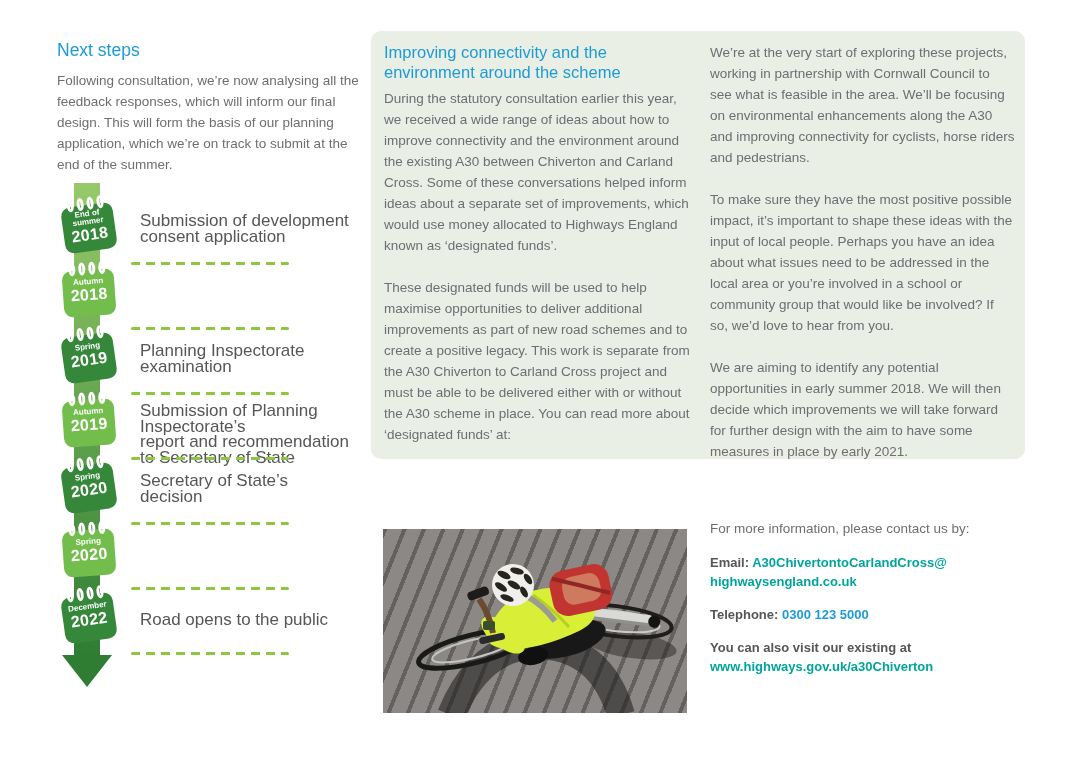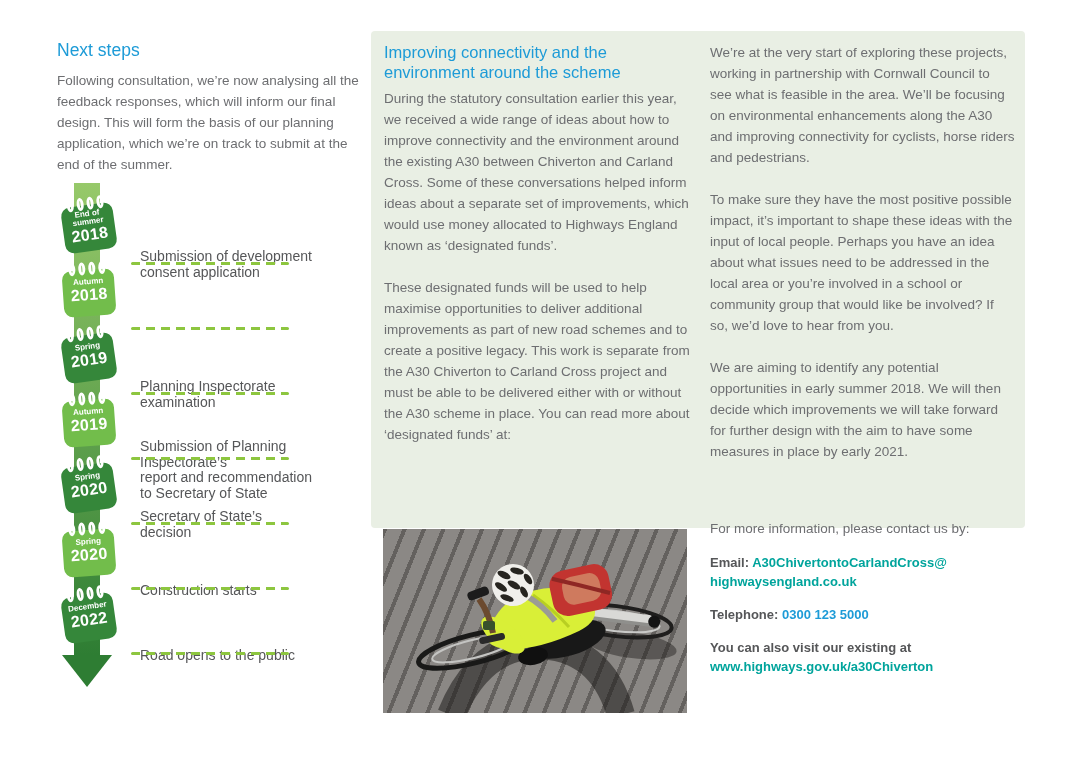--- a/index.html
+++ b/index.html
@@ -24,33 +24,33 @@
          background:linear-gradient(to bottom,var(--spine_top),var(--spine_bottom));}
   .spine-arrow{position:absolute;left:5px;top:472px;width:0;height:0;
          border-left:25px solid transparent;border-right:25px solid transparent;
          border-top:32px solid var(--arrow_green);}
   .t-rows{position:absolute;left:0;top:17px;width:300px;}
   .t-row{position:relative;height:65px;}
   .t-dash{position:absolute;left:74px;bottom:0;width:158px;height:3px;
          background:repeating-linear-gradient(90deg,var(--dash_green) 0 9px,transparent 9px 15px);
          border-radius:2px;}
   .t-label{position:absolute;left:83px;top:13px;width:215px;color:var(--dark_gray);
-         font-size:14px;line-height:15.5px;white-space:pre-line;margin-top:36px;}
+         font-size:17px;line-height:15.5px;white-space:pre-line;}
   .cal{position:absolute;left:6px;top:5px;width:52px;height:46px;border-radius:9px;
        color:#fff;text-align:center;}
   .cal-dark{background:var(--cal_dark);transform:rotate(-8deg);}
   .cal-light{background:var(--cal_light);transform:rotate(-4deg);}
   .rings{position:absolute;top:-8px;left:7px;display:flex;gap:3px;}
   .rings span{display:block;width:7px;height:13px;border:3px solid #fff;border-radius:50%;}
   .cal-month{margin-top:8px;font-size:8px;line-height:8px;font-weight:bold;white-space:pre-line;}
   .cal-year{font-size:16px;line-height:17px;font-weight:800;letter-spacing:.3px;}
 
   
-  .info-box{position:absolute;left:371px;top:31px;width:654px;height:497px;
-            background:var(--box_bg);border-radius:4px;}
+  .info-box{position:absolute;left:371px;top:31px;width:654px;height:428px;
+            background:var(--box_bg);border-radius:10px;}
   .ib-col1{position:absolute;left:13px;top:11px;width:312px;}
   .ib-col2{position:absolute;left:339px;top:11px;width:305px;}
   .ib-title{color:var(--accent_blue);font-size:16.5px;line-height:20px;font-weight:400;
             width:300px;margin-bottom:6px;}
   .ib-p{color:var(--body_gray);font-size:13.5px;line-height:21px;margin-bottom:21px;}
   .ib-link{position:absolute;left:0;bottom:10px;width:100%;text-align:center;
            color:var(--link_blue);font-size:19.5px;font-weight:bold;letter-spacing:-.6px;}
 
   
   .photo{position:absolute;left:383px;top:529px;width:304px;height:184px;overflow:hidden;
@@ -166,21 +166,20 @@
         <div class="cal cal-light">
           <div class="rings">
               <span></span>
               <span></span>
               <span></span>
               <span></span>
             </div>
           <div class="cal-month">Spring</div>
           <div class="cal-year">2020</div>
         </div>
-        <div class="t-label" style="top:22px;">Construction starts</div>
         <div class="t-dash"></div>
       </div>
 
       <div class="t-row">
         <div class="cal cal-dark">
           <div class="rings">
               <span></span>
               <span></span>
               <span></span>
               <span></span>

